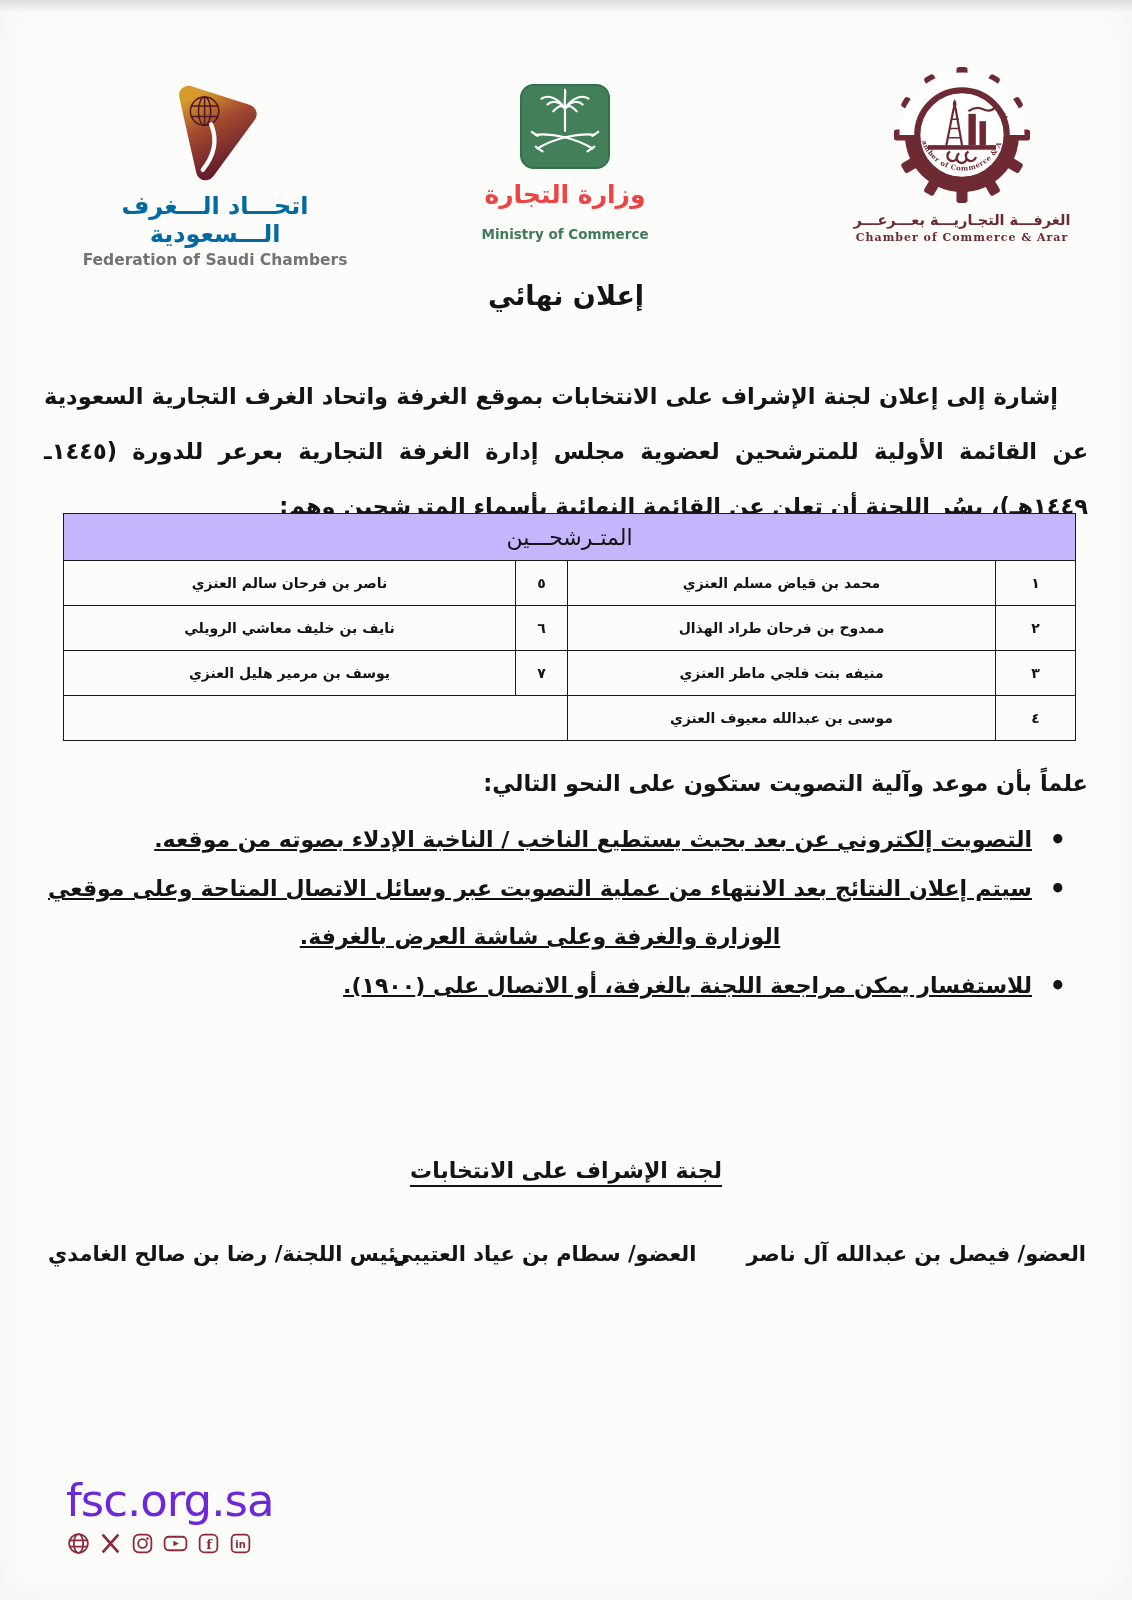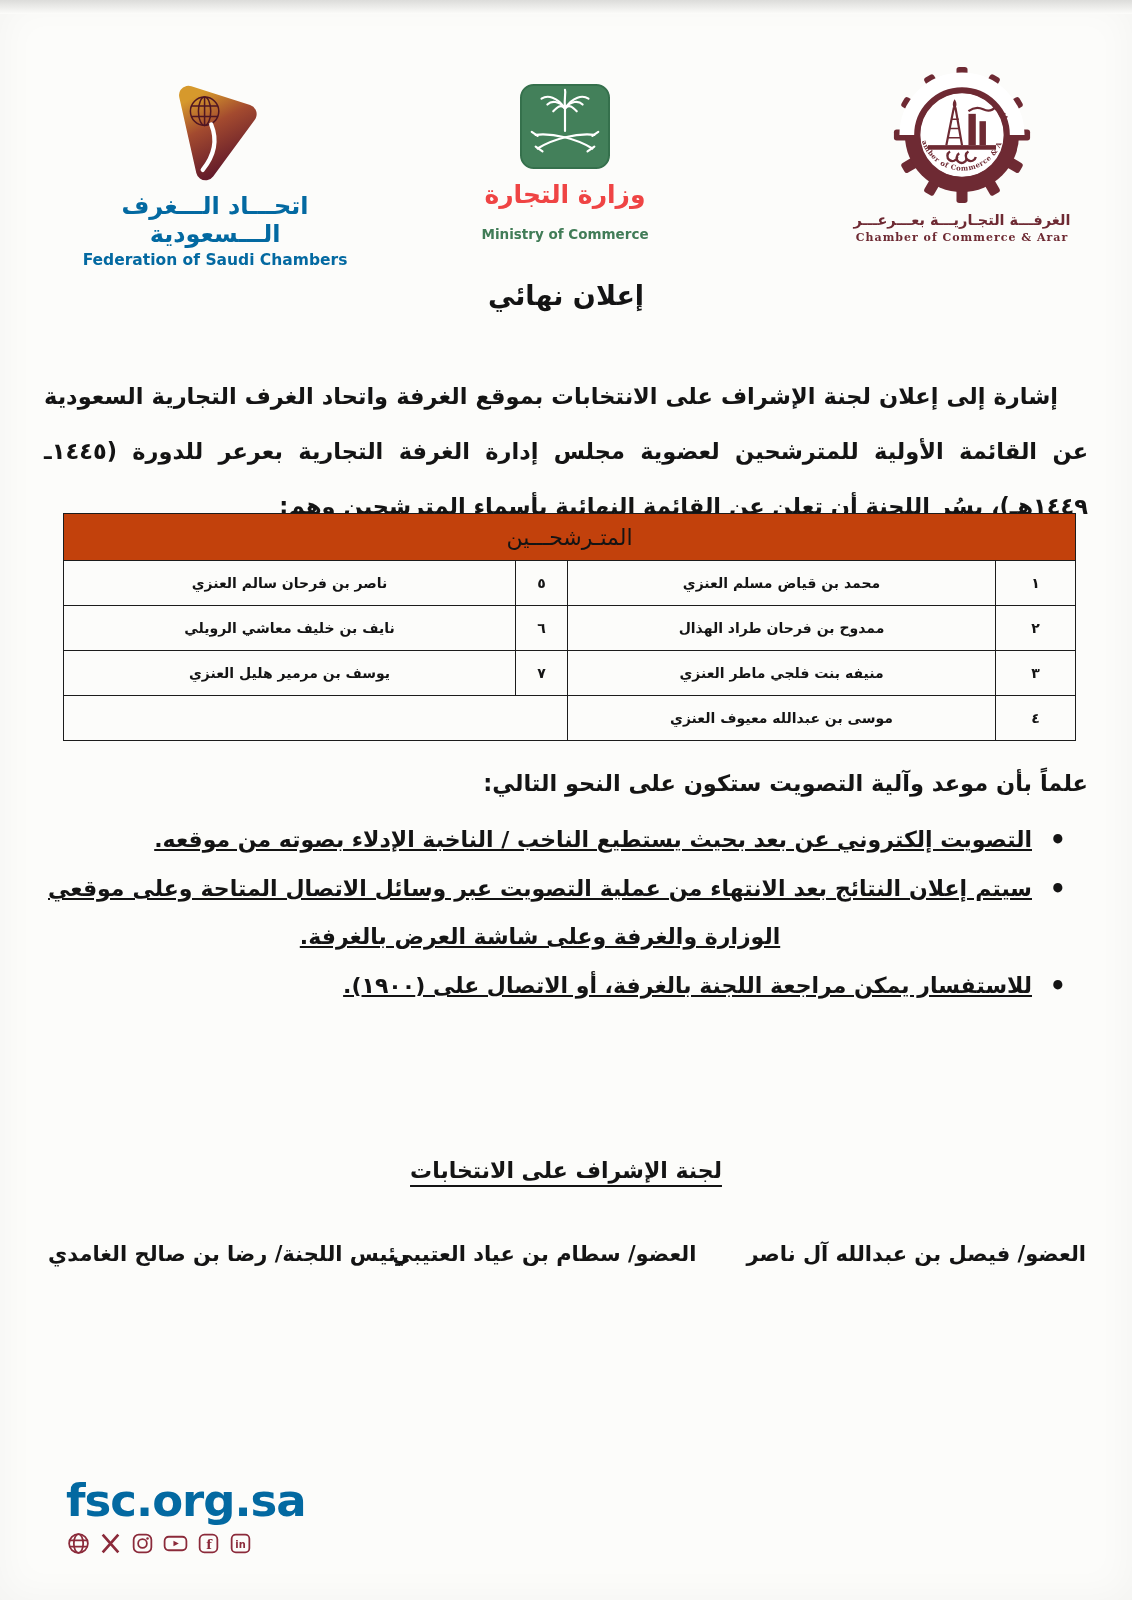--- a/index.html
+++ b/index.html
@@ -12,58 +12,58 @@
     color:#141414;
     overflow:hidden;
     box-shadow:inset 0 0 40px rgba(0,0,0,0.04);
   }
   .scan-edge{position:absolute;top:0;left:0;right:0;height:14px;
     background:linear-gradient(#dcdcda,#fcfcfa);}
   
   .logo-block{position:absolute;text-align:center;}
   .logo-fsc{left:78px;top:80px;width:274px;}
   .logo-fsc .ar{color:#0369a1;font-size:24px;font-weight:700;letter-spacing:1px;margin-top:2px;}
-  .logo-fsc .en{color:#0369a1;font-size:15.5px;font-weight:700;margin-top:3px;direction:ltr;}
+  .logo-fsc .en{color:#737373;font-size:15.5px;font-weight:700;margin-top:3px;direction:ltr;}
   .logo-moc{left:468px;top:82px;width:194px;}
   .logo-moc .ar{color:#ef4444;font-size:25px;font-weight:700;margin-top:4px;}
   .logo-moc .en{color:#417c57;font-size:13.5px;font-weight:700;margin-top:17px;direction:ltr;}
   .logo-arar{left:850px;top:66px;width:224px;}
   .logo-arar .ar{color:#6e2a33;font-size:14.5px;font-weight:700;letter-spacing:2px;margin-top:4px;}
   .logo-arar .en{color:#6e2a33;font-size:11px;font-weight:700;letter-spacing:1px;margin-top:3px;direction:ltr;font-family:"DejaVu Serif",serif;}
   
   .doc-title{position:absolute;top:280px;left:0;width:100%;text-align:center;
     font-size:27px;font-weight:700;}
   .intro{position:absolute;top:346px;right:44px;left:44px;
     font-size:22.5px;font-weight:700;line-height:55px;
     text-align:justify;text-indent:30px;direction:rtl;}
   
   table.cand{position:absolute;top:513px;right:56px;width:1012px;
     border-collapse:collapse;direction:rtl;table-layout:fixed;}
   table.cand td{border:1.4px solid #1c1c1c;height:44px;text-align:center;
     font-size:14px;font-weight:700;padding:0 4px;}
-  table.cand tr.thead td{background:#c2410c;font-weight:400;font-size:22px;height:46px;letter-spacing:1px;}
+  table.cand tr.thead td{background:#c4b5fd;font-weight:400;font-size:22px;height:46px;letter-spacing:1px;}
   
   .voting-heading{position:absolute;top:770px;right:44px;font-size:22.5px;font-weight:700;}
   ul.points{position:absolute;top:816px;right:56px;left:48px;margin:0;padding:0;
     list-style:none;direction:rtl;}
   ul.points li{position:relative;padding-right:44px;margin:0 0 1px 0;
     font-size:22px;font-weight:700;line-height:48px;text-align:justify;text-decoration:underline;}
   ul.points li::before{content:"•";position:absolute;right:10px;top:0;font-size:26px;}
   ul.points li.center-last{text-align-last:center;}
   
   .committee{position:absolute;top:1158px;left:0;width:100%;text-align:center;
     font-size:22px;font-weight:700;text-decoration:underline;
     text-decoration-thickness:2px;text-underline-offset:7px;}
   .sig{position:absolute;top:1242px;font-size:21px;font-weight:700;direction:rtl;white-space:nowrap;}
   .sig-1{right:46px;}
   .sig-2{left:392px;}
   .sig-3{left:48px;}
   
   .footer{position:absolute;left:66px;top:1478px;direction:ltr;text-align:left;}
-  .footer .site{color:#0369a1;font-size:45px;font-weight:700;letter-spacing:-1px;line-height:1;}
+  .footer .site{color:#6d28d9;font-size:45px;font-weight:400;letter-spacing:-1px;line-height:1;}
   .socials{display:flex;gap:7px;margin-top:8px;align-items:center;}
   .socials svg{display:block;}
 </style>
 </head>
 <body>
 
 <div class="page">
   <div class="scan-edge"></div>
 
   <div class="logo-block logo-fsc">

